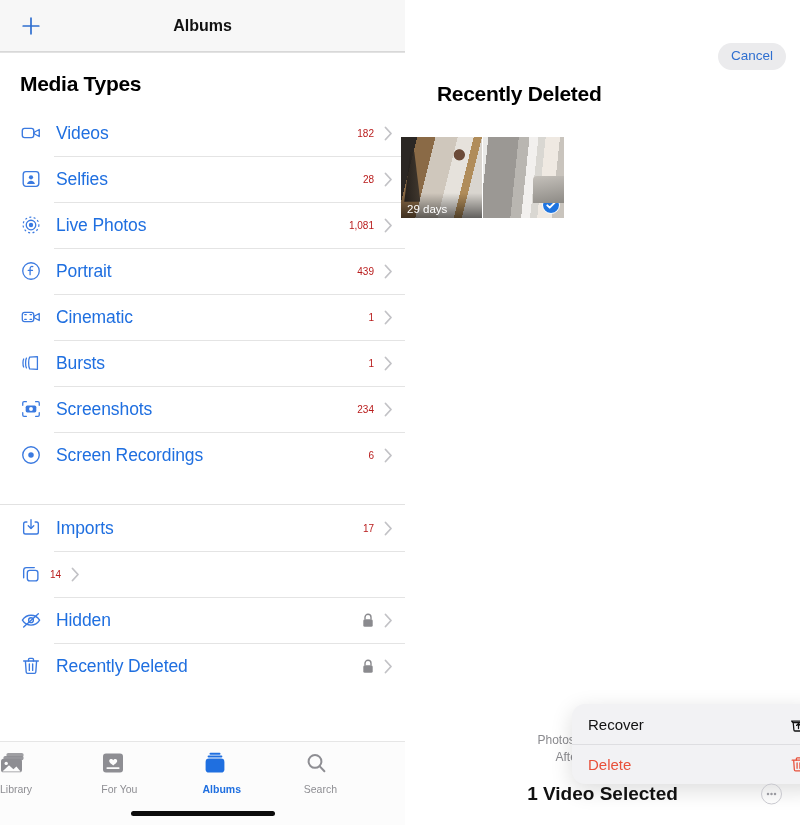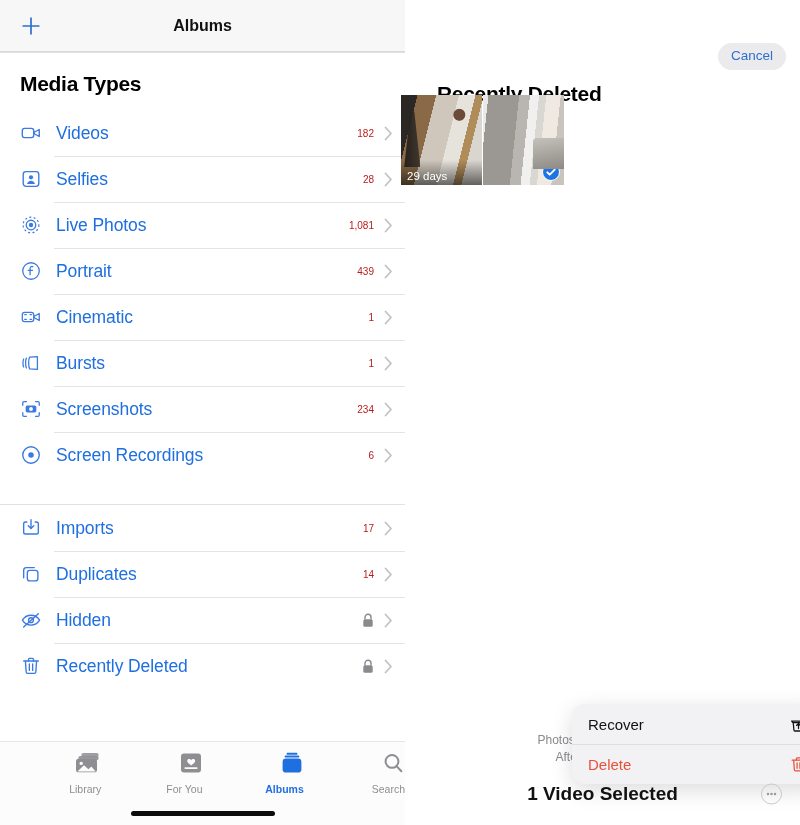--- a/index.html
+++ b/index.html
@@ -82,21 +82,21 @@
 
   
   .tab-bar {
     position:absolute; left:0; bottom:0; width:405px; height:84px;
     background:#fcfcfc;
     border-top:1px solid #e6e6e6;
     display:flex; align-items:flex-start; padding-top:10px;
   }
   .tab {
     flex:1 1 0; display:flex; flex-direction:column;
-    align-items:flex-end; gap:5px; cursor:pointer; color:#8e8e93;
+    align-items:flex-start; gap:5px; cursor:pointer; color:#8e8e93;
   }
   .tab.active { color:#1f6fe0; }
   .tab-label { font-size:10.5px; }
   .tab.active .tab-label { font-weight:bold; }
   .home-bar {
     position:absolute; left:50%; transform:translateX(-50%);
     bottom:9px; width:144px; height:5px; border-radius:3px; background:#0c0c0c;
   }
 
   
@@ -117,21 +117,21 @@
   .r-title {
     font-size:21px; font-weight:bold; color:#000;
     padding:6px 0 0 32px; letter-spacing:-0.3px;
   }
 
   .thumb-grid {
     position:absolute; left:401px; top:95px;
     display:flex; gap:1px;
   }
   .thumb {
-    position:relative; width:81px; height:90px; overflow:hidden;
+    position:relative; width:81px; height:81px; overflow:hidden;margin-top:42px;
   }
   .thumb-a { background:
       radial-gradient(circle at 72% 22%, #6b4a38 0 6%, transparent 7%),
       linear-gradient(104deg,#2b2724 0 16%,#8a6a46 16% 34%,#cfc7bc 34% 56%,#e6e2dc 56% 72%,#b08c5a 72% 80%,#d9d5cf 80% 100%);
   }
   .thumb-a::after {
     content:""; position:absolute; left:4%; top:18%; width:20%; height:62%;
     background:linear-gradient(90deg,#1d1a18,#3a332c);
     clip-path:polygon(38% 0,62% 0,100% 100%,0 100%);
     opacity:.92;
@@ -379,21 +379,20 @@
         </span>
       </div>
 
       <div class="row">
         <span class="row-icon">
           <svg width="22" height="22" viewBox="0 0 24 24" fill="none" stroke="currentColor" stroke-width="1.5">
             <rect x="8" y="8" width="11.5" height="11.5" rx="2.6"></rect>
             <path d="M15.6 5H7a3 3 0 0 0-3 3v8.2" stroke-linecap="round"></path>
           </svg>
         </span>
-        <span class="row-label">Duplicates</span>
         <span class="row-count">14</span>
         <span class="chev">
           <svg width="9" height="15" viewBox="0 0 9 15">
               <path d="M1.5 1.5 7 7.5 1.5 13.5" fill="none" stroke="currentColor" stroke-width="1.8" stroke-linecap="round" stroke-linejoin="round"></path>
             </svg>
         </span>
       </div>
 
       <div class="row">
         <span class="row-icon">

